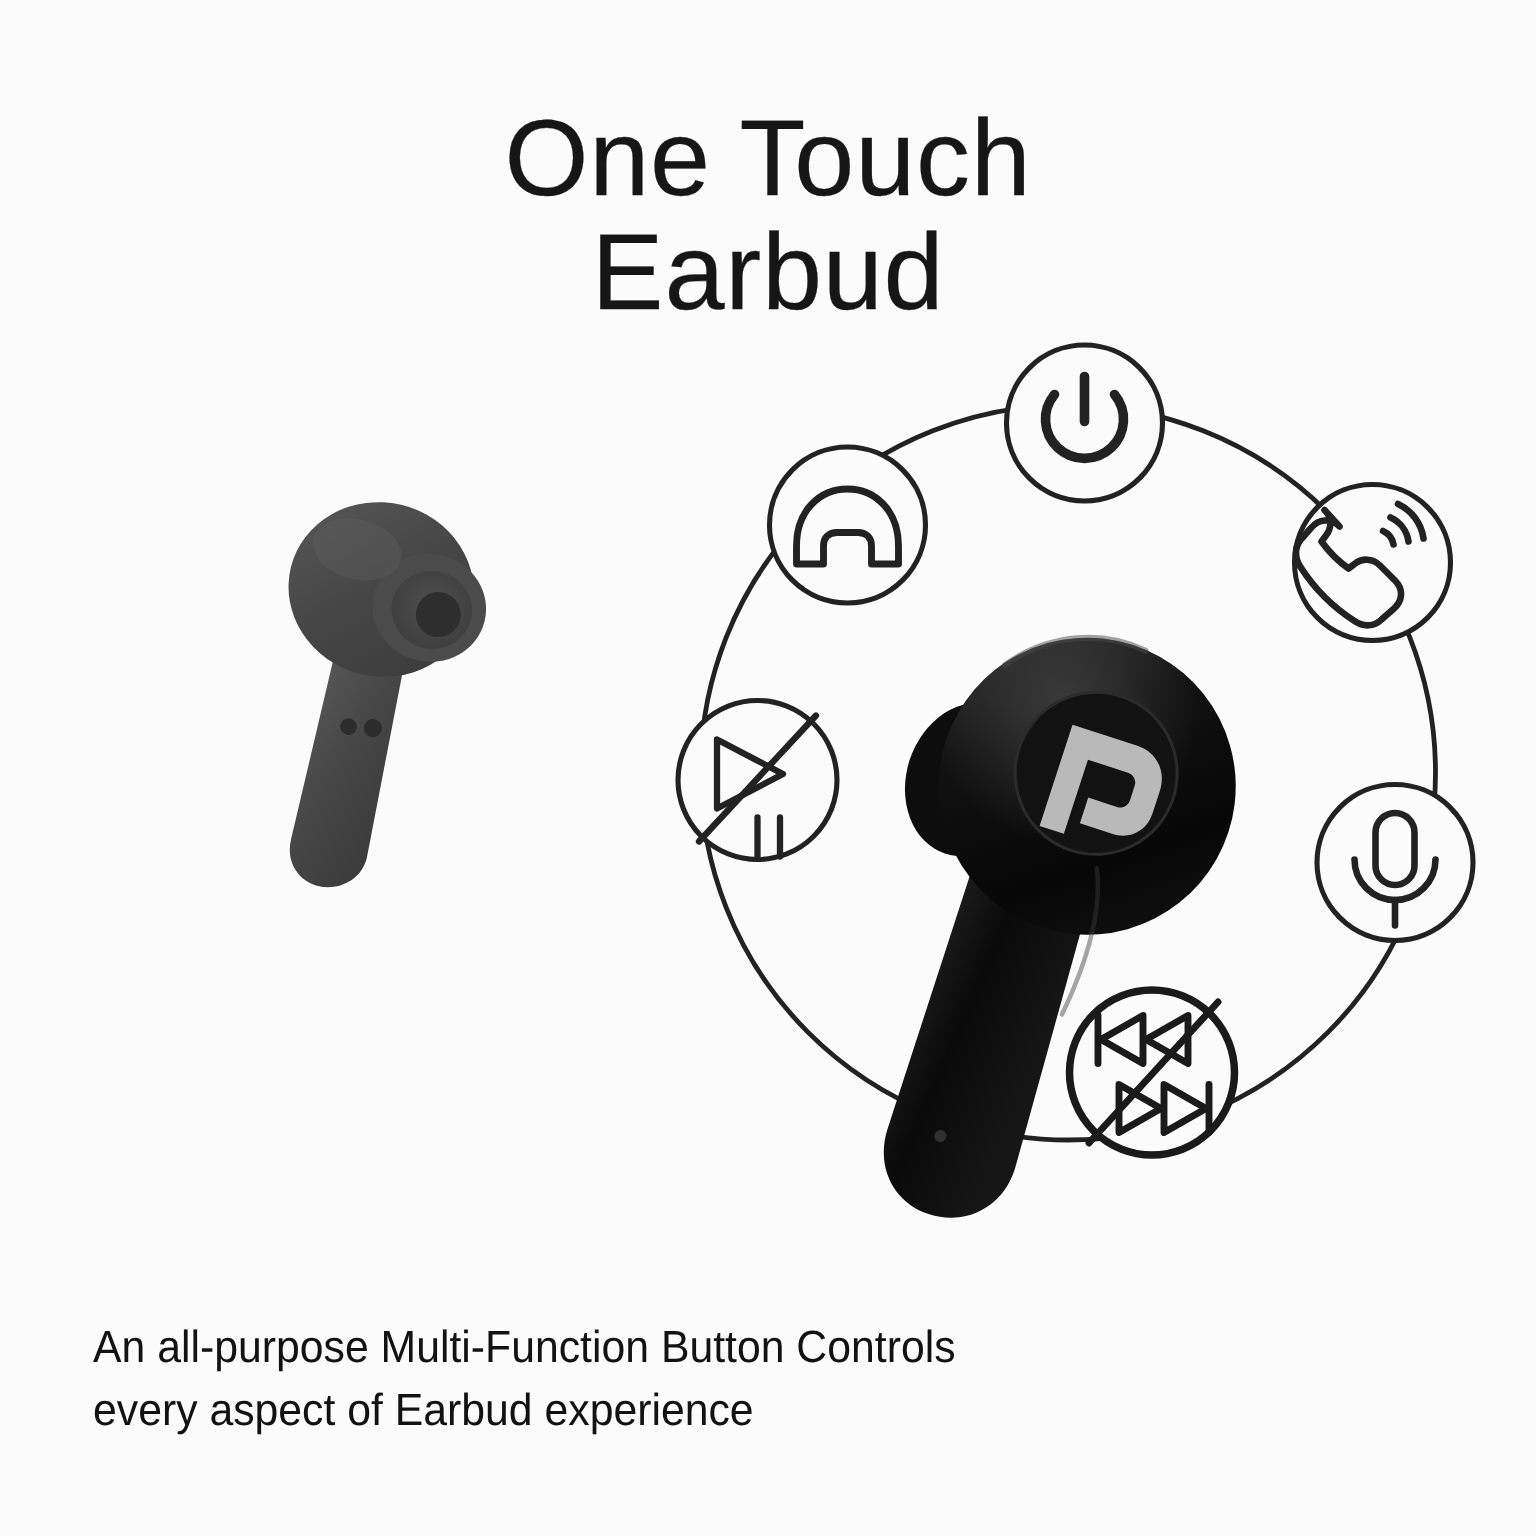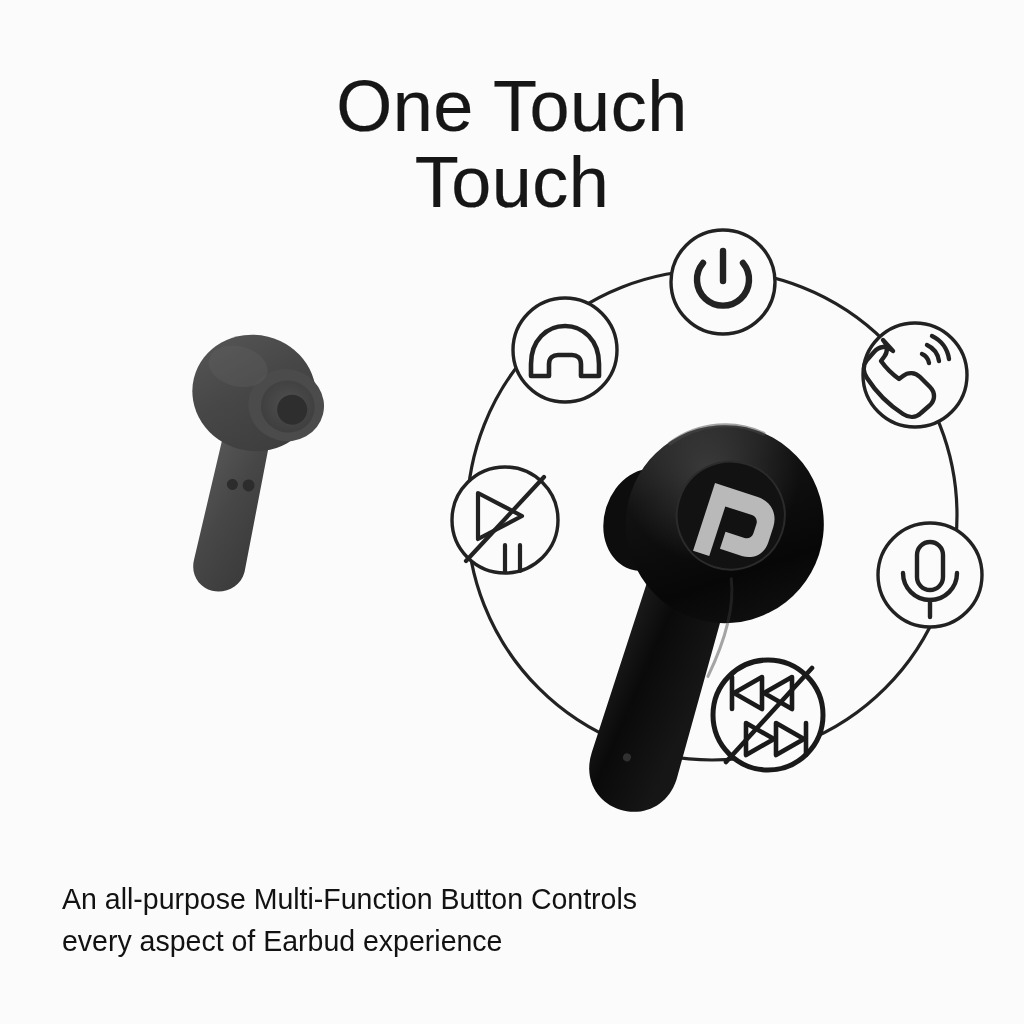--- a/index.html
+++ b/index.html
@@ -55,21 +55,21 @@
   #bud-main{left:520px;top:395px;width:320px;height:450px;}
   #bud-main svg{display:block;width:320px;height:450px;}
 </style>
 </head>
 <body style="background: rgb(251, 251, 251);">
 
 <div id="stage">
 
   <div class="title">
     <span class="l1">One Touch</span>
-    <span class="l2">Touch</span>
+    <span class="l2">Earbud</span>
   </div>
 
   <div id="diagram">
     <svg viewBox="0 0 580 580" xmlns="http://www.w3.org/2000/svg">
       <g fill="none" stroke="#222222" stroke-width="3.2" stroke-linecap="round" stroke-linejoin="round">
 
         <circle cx="282" cy="290" r="245"></circle>
 
         <g>
           <circle cx="293" cy="57" r="52" fill="#fbfbfb" stroke="#222222" stroke-width="3.4"></circle>

